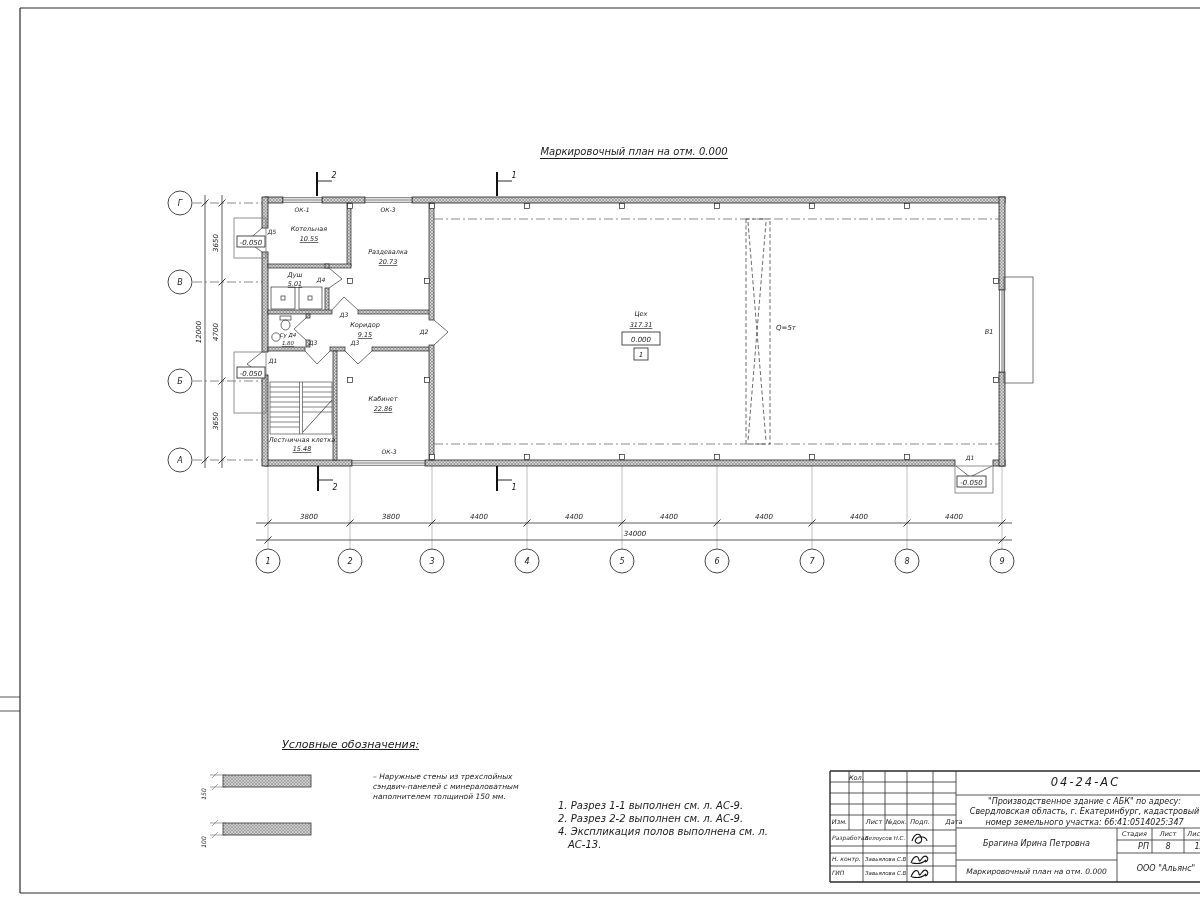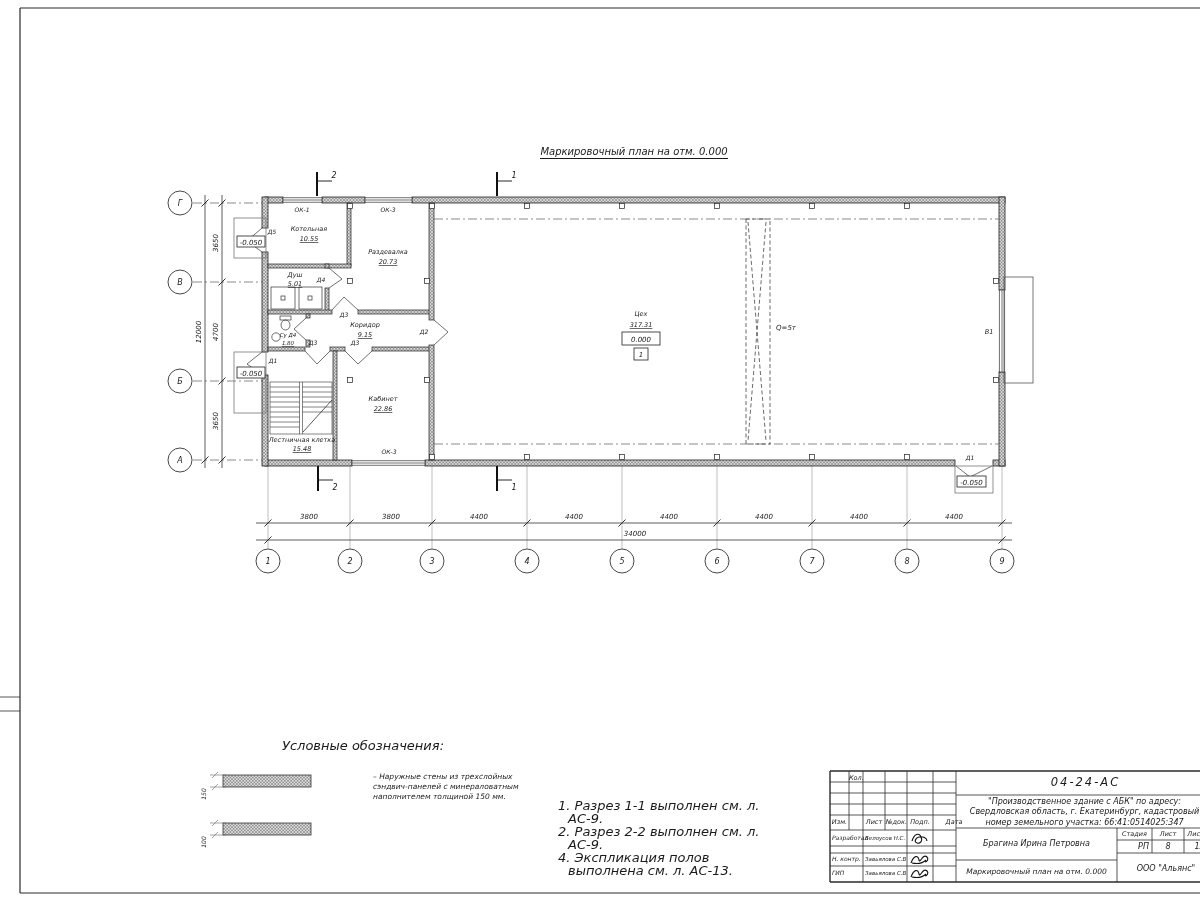--- a/index.html
+++ b/index.html
@@ -6,23 +6,23 @@
   .sheet{position:relative;width:1200px;height:900px;background:#ffffff;overflow:hidden;
          font-family:"DejaVu Sans",sans-serif;}
   .sheet svg{position:absolute;left:0;top:0;}
   svg text{font-family:"DejaVu Sans",sans-serif;font-style:italic;fill:#1a1a1a;}
   .t55{font-size:5.5px;}.t6{font-size:6px;}.t65{font-size:6.5px;}.t7{font-size:7px;}
   .t8{font-size:8px;}
   .u{text-decoration:underline;}
   .lbl{position:absolute;font-style:italic;color:#1a1a1a;}
   .title-wrap{left:494px;top:146px;width:280px;text-align:center;font-size:10px;}
   .title-wrap span{border-bottom:1px solid #1a1a1a;padding-bottom:1px;}
-  .legend-head{left:282px;top:738px;font-size:13px;}
+  .legend-head{left:282px;top:738px;font-size:11px;text-decoration:underline;}
   .legend-txt{width:175px;font-size:7.5px;line-height:10px;}
-  .notes{left:558px;top:799px;width:212px;font-size:13px;line-height:13px;}
+  .notes{left:558px;top:799px;width:212px;font-size:10px;line-height:13px;}
   .note{padding-left:10px;text-indent:-10px;}
   .tb{font-size:6.5px;text-align:center;}
   .tb-doc{left:956px;top:775px;width:259px;text-align:center;font-size:11.5px;letter-spacing:2px;}
   .tb-project{left:958px;top:797px;width:253px;text-align:center;font-size:8px;line-height:10.3px;}
   .tb-name{font-size:5.5px;}
   .tb-big{font-size:8px;text-align:center;}
 </style>
 </head>
 <body>
 

